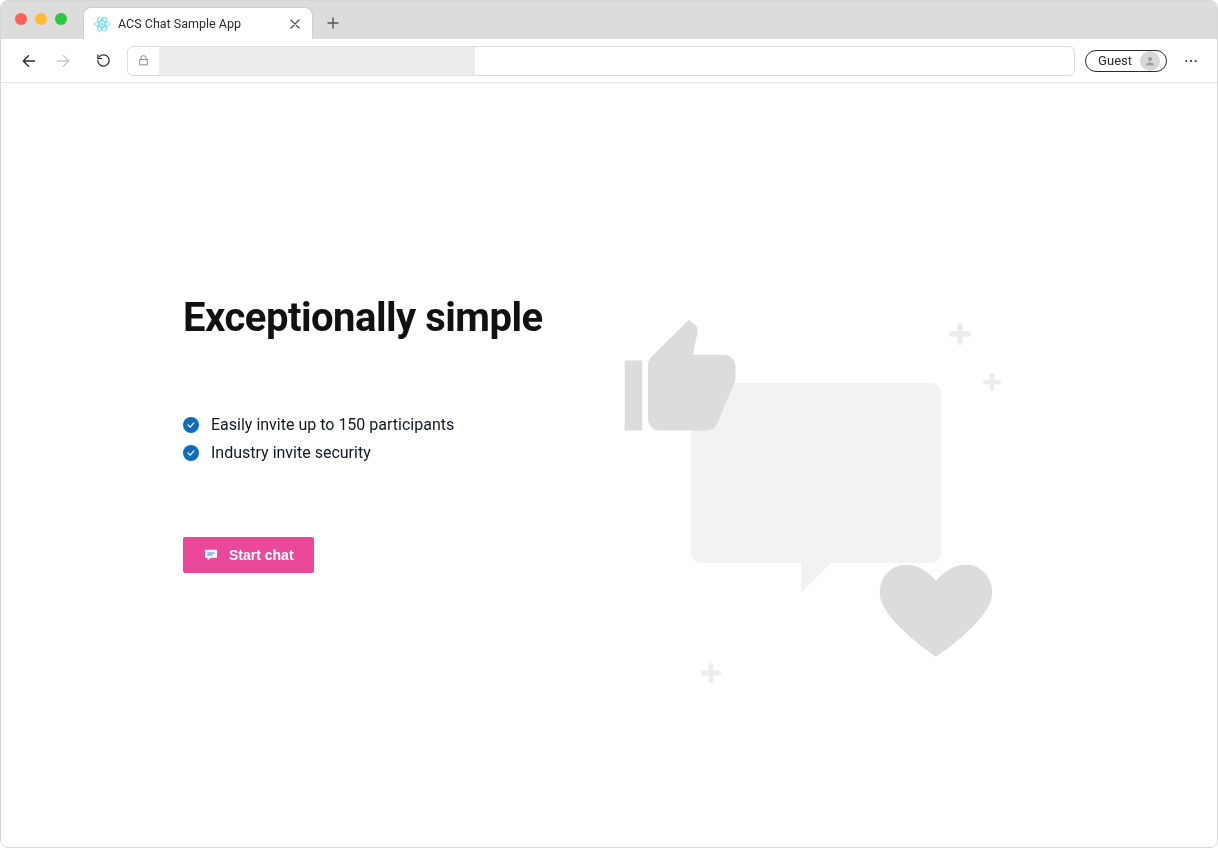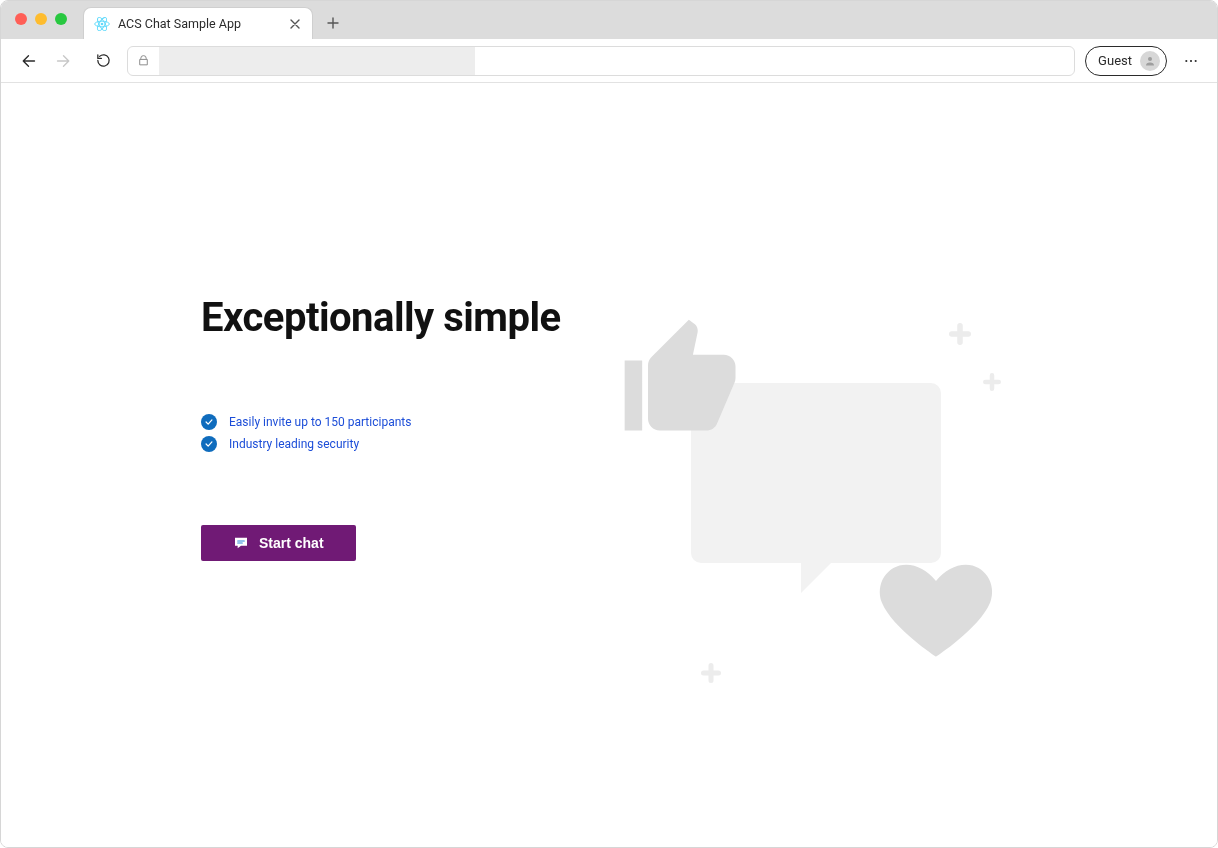--- a/index.html
+++ b/index.html
@@ -94,21 +94,21 @@
     height: 100%;
     background: #ededed;
     border: none;
     padding: 0 10px;
     font-size: 13px;
     color:#333;
   }
   .addr-rest { flex:1; }
 
   .guest-pill {
-    height: 30px;
+    height: 22px;
     border: 1.5px solid #2b2b2b;
     border-radius: 16px;
     display:flex; align-items:center;
     padding: 0 6px 0 12px;
     gap: 8px;
     font-size: 13px;
     color:#2b2b2b;
   }
   .guest-avatar {
     width: 20px; height:20px; border-radius:50%;
@@ -122,56 +122,56 @@
 
   
   .viewport {
     flex:1;
     background:#fff;
     position: relative;
     overflow:hidden;
   }
   .hero {
     position: absolute;
-    left: 200px; top: 210px;
+    left: 182px; top: 210px;
     width: 420px;
   }
   .hero h1 {
     font-size: 40px;
     line-height: 1.25;
     letter-spacing: -0.5px;
     font-weight: 700;
     color:#111;
   }
   .features {
     margin-top: 70px;
     list-style:none;
     display:flex; flex-direction:column; gap:4px;
   }
   .feature {
     display:flex; align-items:center; gap:12px;
-    font-size:12px; color:#1d4ed8;
+    font-size:16px; color:#0f172a;
     line-height:1.5;
   }
   .check {
     width:16px; height:16px; border-radius:50%;
     background:#0f6cbd;
     display:flex; align-items:center; justify-content:center;
     flex:0 0 16px;
   }
   .check svg { display:block; }
 
   .cta {
     margin-top: 72px;
     display:inline-flex; align-items:center; gap:10px;
-    background:#701a75;
+    background:#ec4899;
     color:#fff;
     border:none;
     font-size:14px; font-weight:600;
-    padding: 10px 32px;
+    padding: 10px 20px;
     border-radius:2px;
     cursor:pointer;
   }
   .cta svg { display:block; }
 
   
   .illus {
     position:absolute;
     left: 600px; top: 210px;
     width: 420px; height: 400px;
@@ -309,21 +309,21 @@
               </svg>
           </span>
           <span>Easily invite up to 150 participants</span>
         </li>
         <li class="feature">
           <span class="check">
             <svg width="10" height="10" viewBox="0 0 24 24">
                 <path d="M5 12 L10 17 L19 7" fill="none" stroke="#fff" stroke-width="3" stroke-linecap="round" stroke-linejoin="round"></path>
               </svg>
           </span>
-          <span>Industry leading security</span>
+          <span>Industry invite security</span>
         </li>
       </ul>
 
       <button class="cta">
         <span>
           <svg width="16" height="16" viewBox="0 0 24 24">
               <path d="M3 4 h18 v12 h-9 l-5 4 v-4 H3 z" fill="#fff"></path>
               <path d="M7 9 h10 M7 12 h7" stroke="#2b88d8" stroke-width="1.6" stroke-linecap="round"></path>
             </svg>
         </span>

